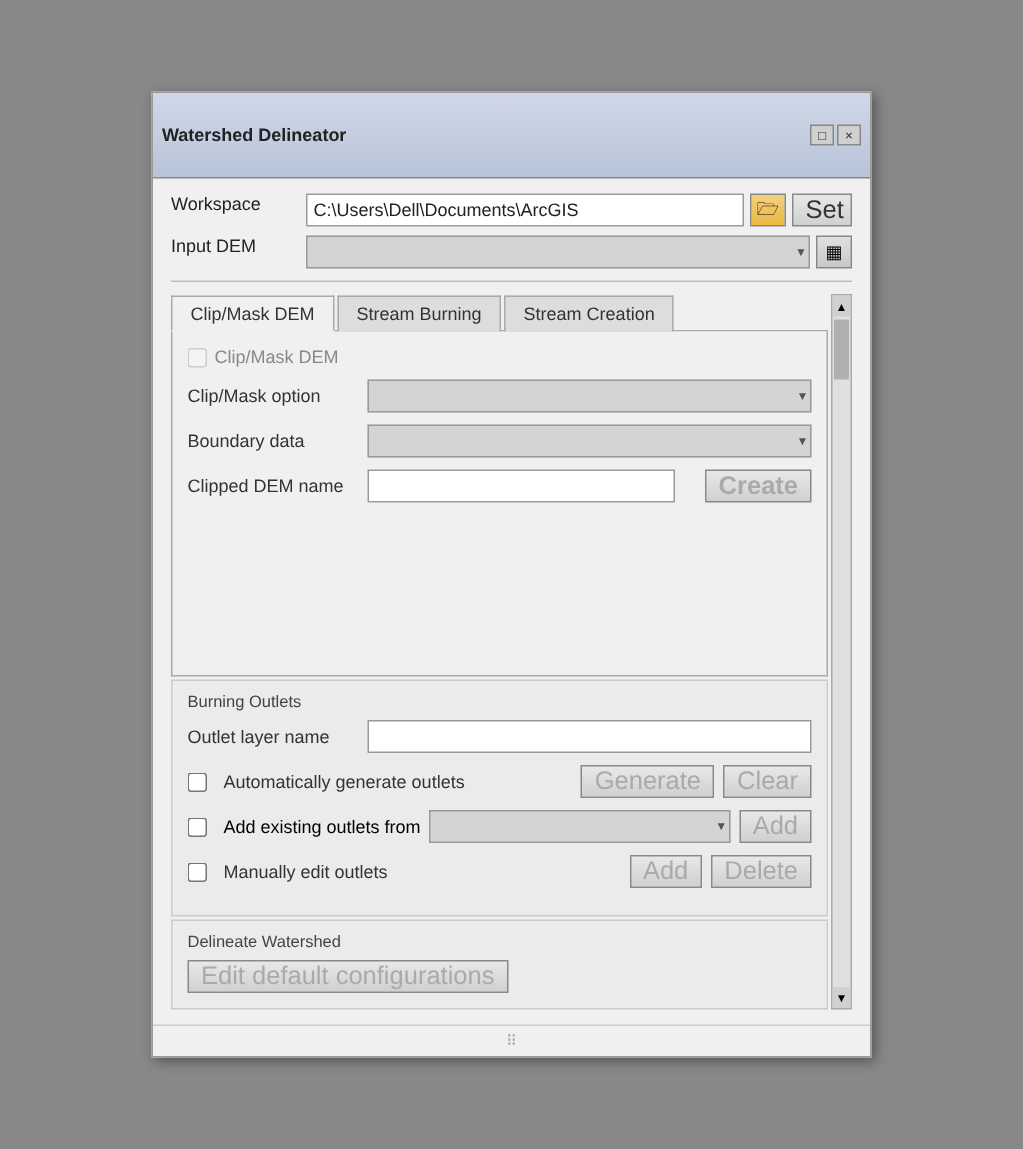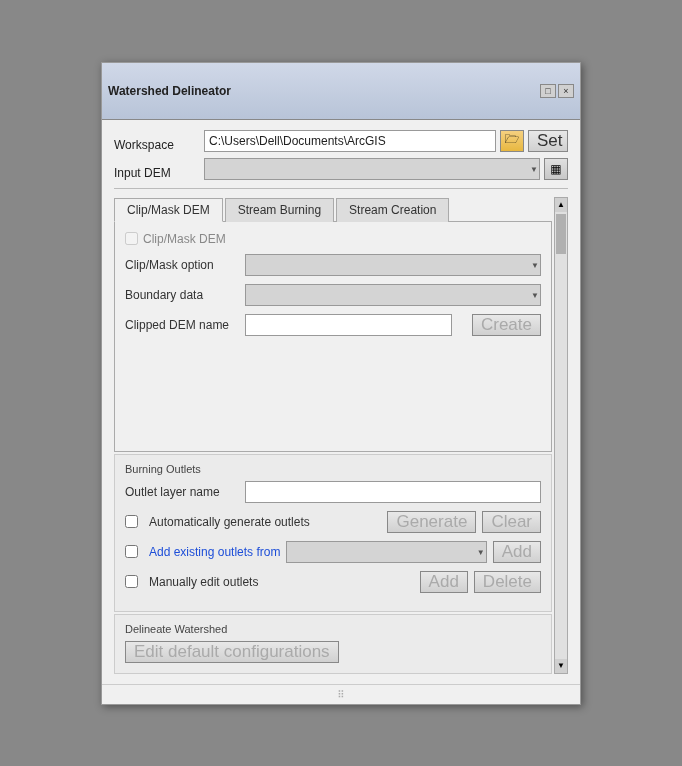--- a/index.html
+++ b/index.html
@@ -45,21 +45,21 @@
       display: flex;
       align-items: center;
       justify-content: center;
       color: #333;
     }
     .window-content {
       padding: 10px 12px;
     }
     .form-row {
       display: flex;
-      align-items: flex-end;
+      align-items: flex-start;
       margin-bottom: 6px;
     }
     .form-label {
       width: 90px;
       color: #222;
       font-size: 12px;
       flex-shrink: 0;
     }
     .form-input-text {
       flex: 1;
@@ -354,42 +354,42 @@
               <select class="field-select">
                 <option value=""></option>
               </select>
               <span class="select-arrow">▼</span>
             </div>
           </div>
 
           <div class="field-row">
             <span class="field-label">Clipped DEM name</span>
             <input class="field-input" type="text" style="">
-            <button class="btn disabled" style="margin-left:20px;">Create</button>
+            <button class="btn disabled" style="margin-left:20px;font-weight:bold;">Create</button>
           </div>
         </div>
 
         <div class="section-group specify-section">
           <div class="section-title">Burning Outlets</div>
 
           <div class="field-row">
             <span class="field-label">Outlet layer name</span>
             <input class="field-input" type="text" style="">
           </div>
 
           <div class="checkbox-row" style="gap:6px;">
             <input type="checkbox" style="">
             <span class="checkbox-label" style="color:#333;flex:1;">Automatically generate outlets</span>
             <button class="btn disabled">Generate</button>
             <button class="btn disabled">Clear</button>
           </div>
 
           <div class="checkbox-row" style="gap:6px;">
             <input type="checkbox" style="">
-            <span class="checkbox-label" style="color:#1d4ed8;">Add existing outlets from</span>
+            <span class="checkbox-label" style="color:#000000;">Add existing outlets from</span>
             <div class="field-select-wrap" style="flex:1;min-width:80px;">
               <select class="field-select">
                 <option value=""></option>
               </select>
               <span class="select-arrow">▼</span>
             </div>
             <button class="btn disabled">Add</button>
           </div>
 
           <div class="checkbox-row" style="gap:6px;">

